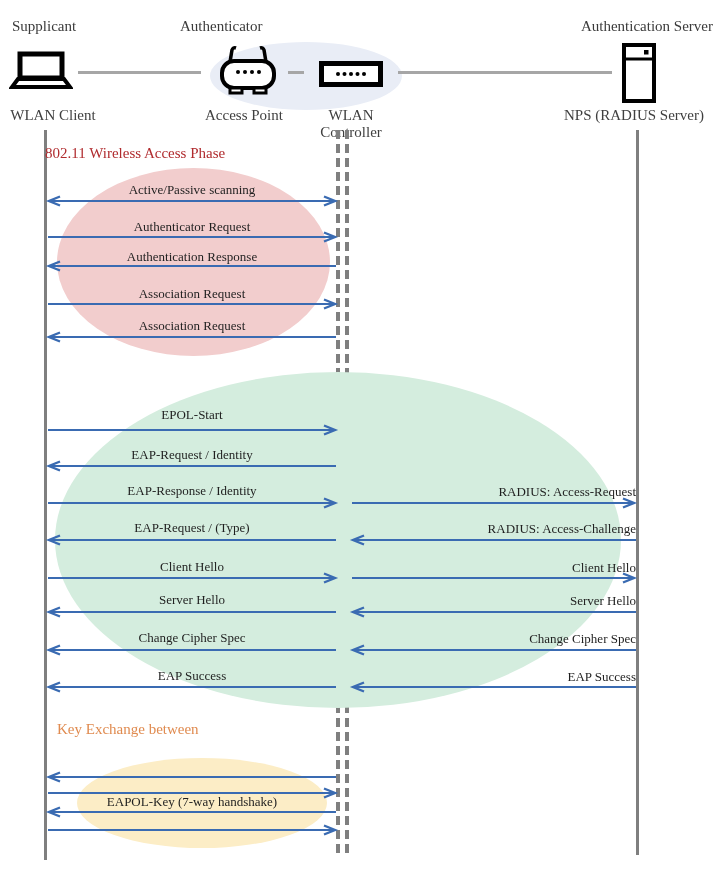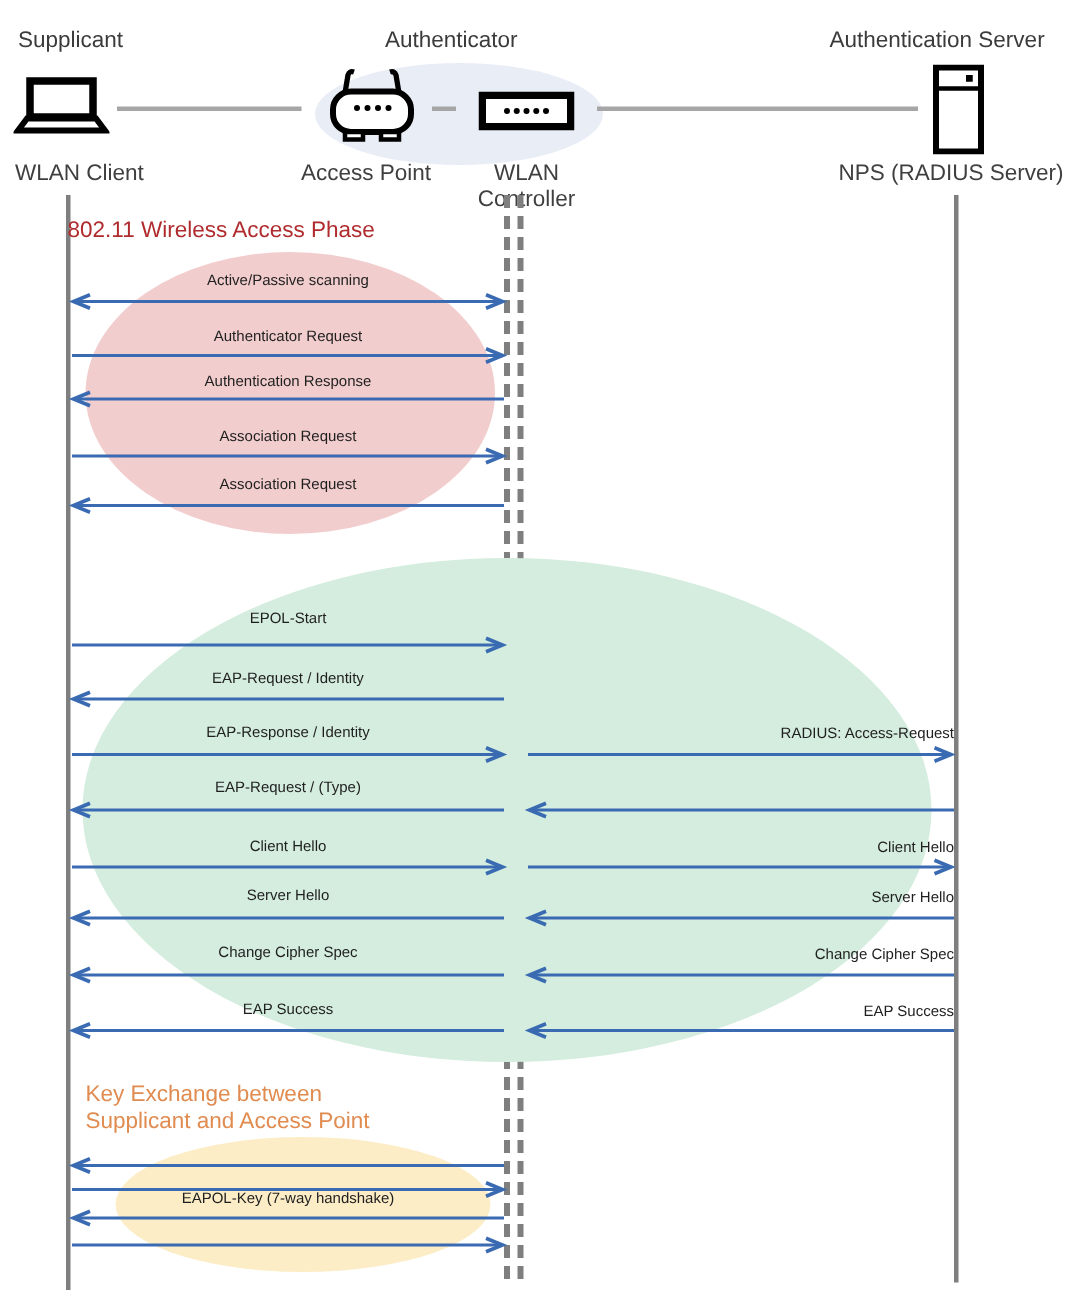--- a/index.html
+++ b/index.html
@@ -1,19 +1,19 @@
 <!DOCTYPE html>
 <html style="--arrow: #3a6bb2; --lifeline: #7f7f7f; --connector: #a6a6a6; --text: #1f1f1f; --header-ellipse: #e9edf6; --phase1-title: #b02b2e; --phase1-ellipse: #f2cdcd; --phase2-title: #3ebc7b; --phase2-ellipse: #d4edde; --phase3-title: #e08b50; --phase3-ellipse: #fcedc6;"><head>
 <meta charset="utf-8">
 <style>
   * { margin:0; padding:0; box-sizing:border-box; }
   html,body { background:#fff; }
   .canvas {
     position:relative; width:713px; height:875px; background:#fff;
-    font-family:Liberation Sans, sans-serif; color:var(--text,#1f1f1f);
+    font-family:Liberation Serif, serif; color:var(--text,#1f1f1f);
     overflow:hidden;
   }
   
   .role-label { position:absolute; top:18px; font-size:15px; color:#3b3b3b; }
   .node-label { position:absolute; top:107px; font-size:15px; color:#3f3f3f; text-align:center; }
   .hdr-ellipse { position:absolute; left:210px; top:42px; width:192px; height:68px;
     border-radius:50%; background:var(--header-ellipse,#e9edf6); }
   .icon { position:absolute; }
   .connector { position:absolute; height:3px; background:var(--connector,#a6a6a6); top:71px; }
   
@@ -26,39 +26,39 @@
   .phase-ellipse { position:absolute; border-radius:50%; z-index:0; }
   .ellipse-80211 { left:57px; top:168px; width:273px; height:188px; background:var(--phase1-ellipse,#f2cdcd); }
   .ellipse-8021x { left:55px; top:372px; width:566px; height:336px; background:var(--phase2-ellipse,#d4edde); }
   .ellipse-keyx  { left:77px; top:758px; width:250px; height:90px; background:var(--phase3-ellipse,#fcedc6); }
   
   .phase-title { position:absolute; width:292px; text-align:left; font-size:15px; z-index:3; }
   .title-80211 { left:45px; top:145px; color:var(--phase1-title,#b02b2e); }
   .title-8021x { left:65px; top:375px; color:var(--phase2-title,#3ebc7b); }
   .title-keyx  { left:57px; color:var(--phase3-title,#e08b50); }
   
-  .msg-label { position:absolute; text-align:center; font-size:10px; color:var(--text,#1f1f1f); z-index:3; }
+  .msg-label { position:absolute; text-align:center; font-size:13px; color:var(--text,#1f1f1f); z-index:3; }
   .msg-label.L { left:47px; width:290px; }
   .msg-label.R { left:351px; width:285px;text-align:right; }
   .arrow { position:absolute; overflow:visible; z-index:2; }
   .arrow.L { left:47px; }
   .arrow.R { left:351px; }
   .arrow line { stroke:var(--arrow,#3a6bb2); stroke-width:2; }
   .arrow path { fill:none; stroke:var(--arrow,#3a6bb2); stroke-width:2.4; }
   .icon svg { display:block; }
   .z2 { z-index:2; }
 </style>
 </head>
 <body>
 
 <div class="canvas">
 
   <div class="role-label" style="left:12px">Supplicant</div>
-  <div class="role-label" style="left:180px;width:165px;text-align:right">Authenticator</div>
-  <div class="role-label" style="left:553px;width:160px;text-align:left">Authentication Server</div>
+  <div class="role-label" style="left:180px;width:165px;text-align:left">Authenticator</div>
+  <div class="role-label" style="left:553px;width:160px;text-align:right">Authentication Server</div>
 
   <div class="hdr-ellipse"></div>
 
   <div class="connector" style="left:78px;width:123px"></div>
   <div class="connector" style="left:288px;width:16px"></div>
   <div class="connector" style="left:398px;width:214px"></div>
 
   <div class="icon z2" style="left:9px;top:51px">
     <svg width="64" height="40" viewBox="0 0 64 40">
       <rect x="11" y="3" width="42" height="24" fill="#fff" stroke="#000" stroke-width="5"></rect>
@@ -107,21 +107,20 @@
   <div class="lifeline dashed" style="left:336px"></div>
   <div class="lifeline dashed" style="left:345px"></div>
   <div class="lifeline" style="left:636px;height:725px"></div>
 
   <div class="phase-ellipse ellipse-80211"></div>
   <div class="phase-ellipse ellipse-8021x"></div>
   <div class="phase-ellipse ellipse-keyx"></div>
 
   <div class="phase-title title-80211">802.11 Wireless Access Phase</div>
   <div class="phase-title title-keyx" style="top:721px">Key Exchange between</div>
-  <div class="phase-title title-keyx" style="top:739px">Supplicant and Access Point</div>
 
   <div class="msg-label L" style="top:182px">Active/Passive scanning</div>
   <svg class="arrow L" style="top:195px" width="290" height="12">
     <line x1="3" y1="6" x2="287" y2="6"></line>
       <path d="M13,1.5 2,6 13,10.5"></path>
       <path d="M277,1.5 288,6 277,10.5"></path>
   </svg>
 
   <div class="msg-label L" style="top:219px">Authenticator Request</div>
   <svg class="arrow L" style="top:231px" width="290" height="12">
@@ -212,20 +211,21 @@
     <line x1="1" y1="6" x2="287" y2="6"></line>
       <path d="M277,1.5 288,6 277,10.5"></path>
   </svg>
 
   <div class="msg-label R" style="top:484px">RADIUS: Access-Request</div>
   <svg class="arrow R" style="top:497px" width="285" height="12">
     <line x1="1" y1="6" x2="282" y2="6"></line>
       <path d="M272,1.5 283,6 272,10.5"></path>
   </svg>
 
+  <div class="msg-label R" style="top:521px">RADIUS: Access-Challenge</div>
   <svg class="arrow R" style="top:534px" width="285" height="12">
     <line x1="3" y1="6" x2="285" y2="6"></line>
       <path d="M13,1.5 2,6 13,10.5"></path>
   </svg>
 
   <div class="msg-label R" style="top:560px">Client Hello</div>
   <svg class="arrow R" style="top:572px" width="285" height="12">
     <line x1="1" y1="6" x2="282" y2="6"></line>
       <path d="M272,1.5 283,6 272,10.5"></path>
   </svg>

